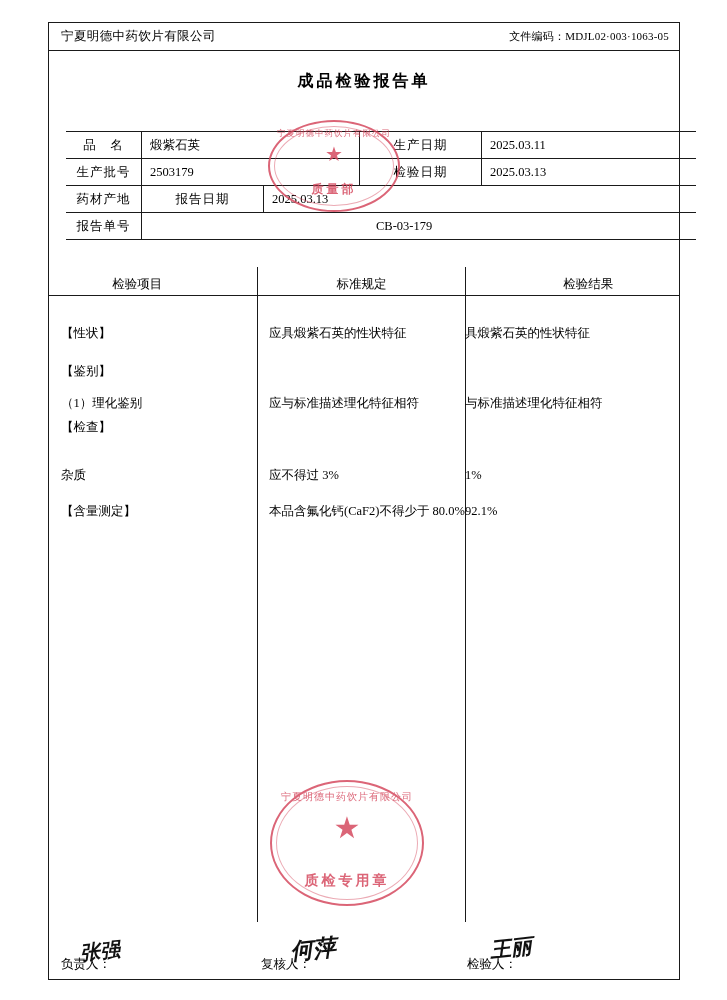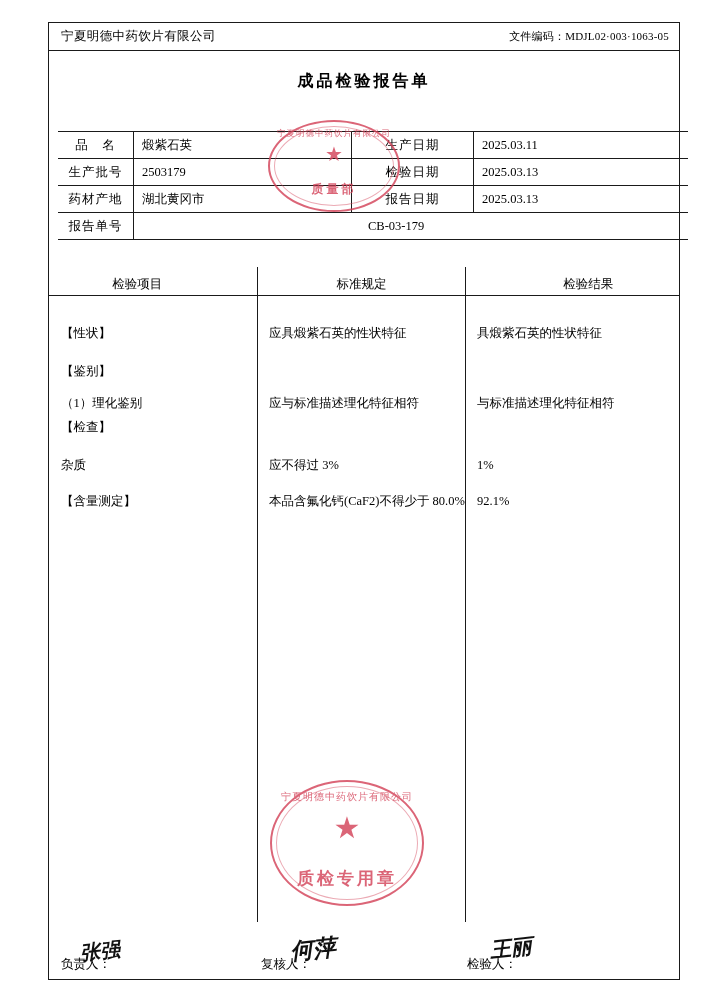--- a/index.html
+++ b/index.html
@@ -59,21 +59,21 @@
     top: 48px;
     width: 100%;
     text-align: center;
     font-size: 16px;
     font-weight: bold;
     letter-spacing: 3px;
   }
   
   .info {
     position: absolute;
-    left: 9px;
+    left: 17px;
     top: 108px;
     width: 100%;
     border-top: 1px solid #1a1a1a;
     box-sizing: border-box;
   }
   .irow {
     display: flex;
     height: 27px;
     border-bottom: 1px solid #1a1a1a;
     box-sizing: border-box;
@@ -136,21 +136,21 @@
     top: 29px;
     width: 100%;
   }
   .brow {
     display: flex;
     font-size: 12.5px;
     line-height: 18px;
   }
   .bc1 { width: 208px; box-sizing: border-box; padding-left: 12px; }
   .bc2 { width: 208px; box-sizing: border-box; padding-left: 12px; }
-  .bc3 { width: 214px; box-sizing: border-box; padding-left: 12px; }
+  .bc3 { width: 214px; box-sizing: border-box; }
 
   
   .concl {
     position: absolute;
     left: 0;
     top: 899px;
     width: 100%;
     height: 28px;
     border-top: 1px solid #1a1a1a;
     border-bottom: 1px solid #1a1a1a;
@@ -230,21 +230,21 @@
   .stamp-big .arc { top: 8px; font-size: 10px; }
   .stamp-sub {
     position: absolute;
     width: 100%;
     text-align: center;
     font-weight: bold;
     letter-spacing: 3px;
     color: #d4445a;
   }
   .stamp-top .stamp-sub { bottom: 12px; font-size: 12px; }
-  .stamp-big .stamp-sub { bottom: 14px; font-size: 17px; }
+  .stamp-big .stamp-sub { bottom: 14px; font-size: 14px; }
 </style>
 </head>
 <body>
 
 <div class="page">
   <div class="sheet">
 
     <div class="hdr">
       <div class="company">宁夏明德中药饮片有限公司</div>
       <div class="docno"><span>文件编码：</span><span>MDJL02·003·1063-05</span></div>
@@ -260,21 +260,20 @@
         <div class="icell val2">2025.03.11</div>
       </div>
       <div class="irow">
         <div class="icell lbl1">生产批号</div>
         <div class="icell val1">2503179</div>
         <div class="icell lbl2">检验日期</div>
         <div class="icell val2">2025.03.13</div>
       </div>
       <div class="irow">
         <div class="icell lbl1">药材产地</div>
-        <div class="icell val1">湖北黄冈市</div>
         <div class="icell lbl2">报告日期</div>
         <div class="icell val2">2025.03.13</div>
       </div>
       <div class="irow">
         <div class="icell lbl-wide">报告单号</div>
         <div class="icell val-wide">
             <span class="inner">CB-03-179</span>
           </div>
       </div>
     </div>
@@ -303,21 +302,21 @@
         <div class="brow" style="margin-top:14px;">
           <div class="bc1">（1）理化鉴别</div>
           <div class="bc2">应与标准描述理化特征相符</div>
           <div class="bc3">与标准描述理化特征相符</div>
         </div>
         <div class="brow" style="margin-top:6px;flex-direction:column;">
           <div class="bc1">【检查】</div>
           <div class="bc2"></div>
           <div class="bc3"></div>
         </div>
-        <div class="brow" style="margin-top:20px;">
+        <div class="brow" style="margin-top:30px;">
           <div class="bc1">杂质</div>
           <div class="bc2">应不得过 3%</div>
           <div class="bc3">1%</div>
         </div>
         <div class="brow" style="margin-top:18px;">
           <div class="bc1">【含量测定】</div>
           <div class="bc2">本品含氟化钙(CaF2)不得少于 80.0%</div>
           <div class="bc3">92.1%</div>
         </div>
       </div>

